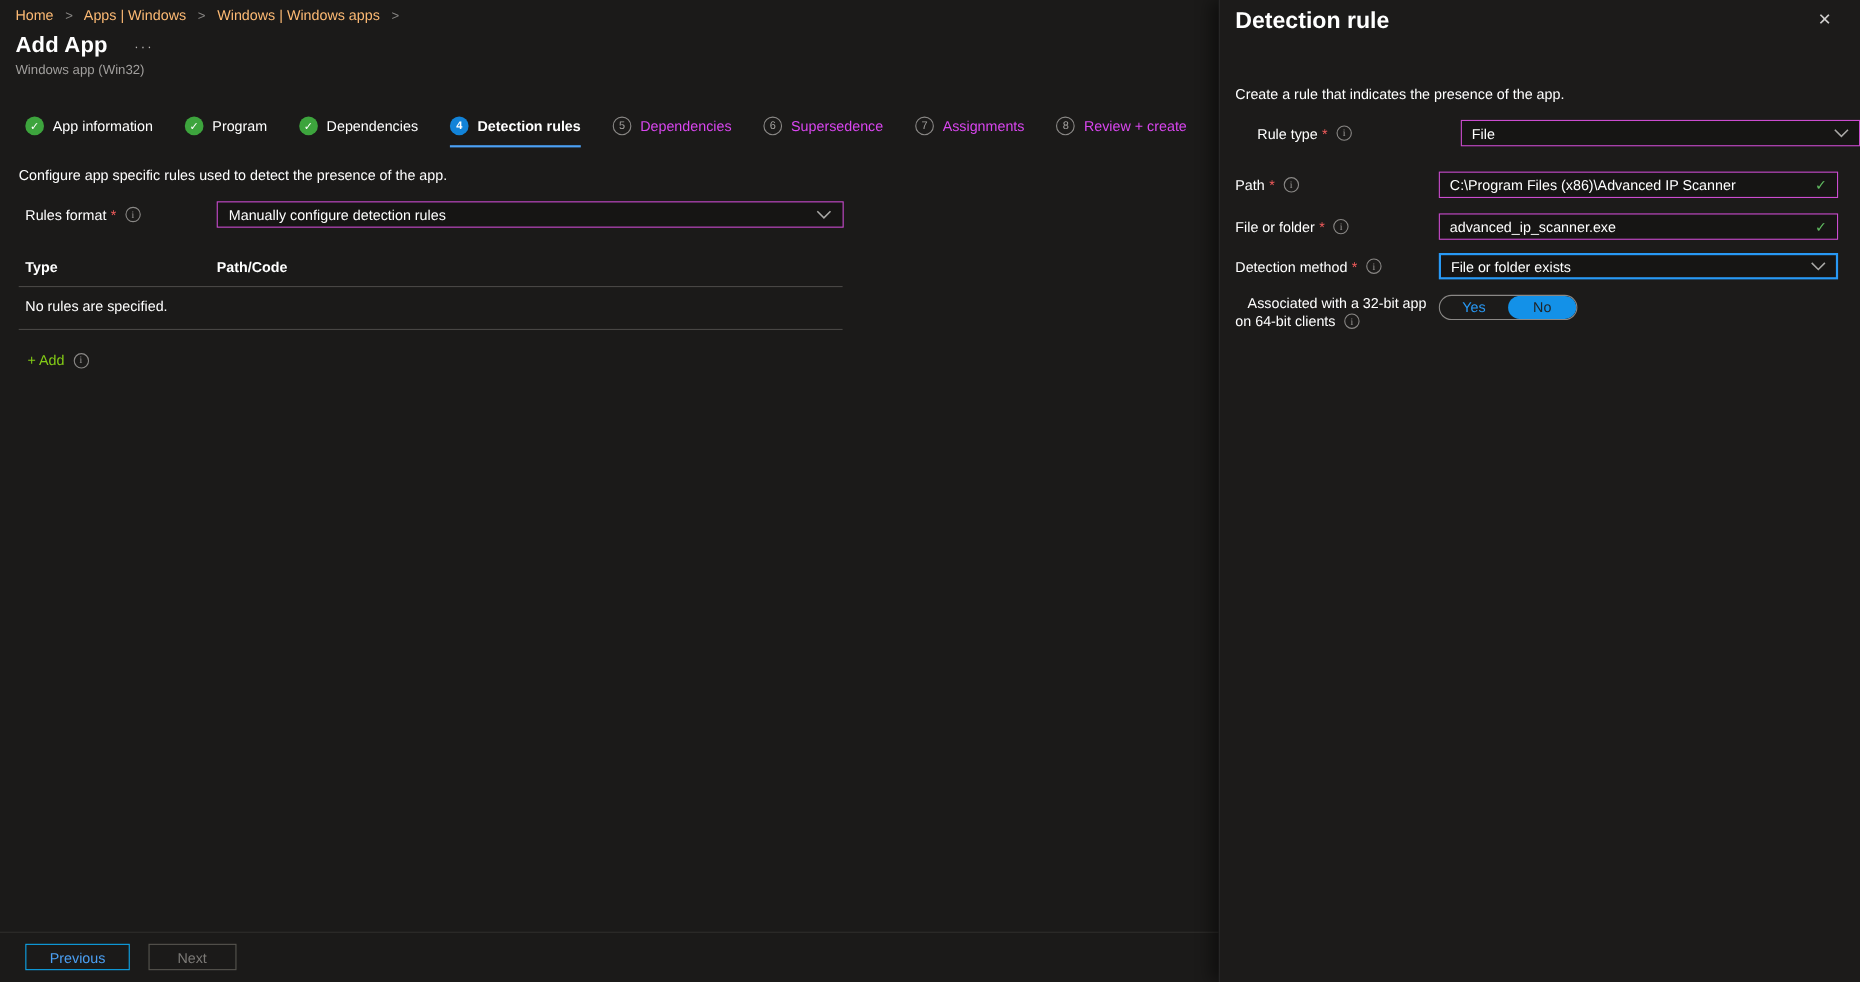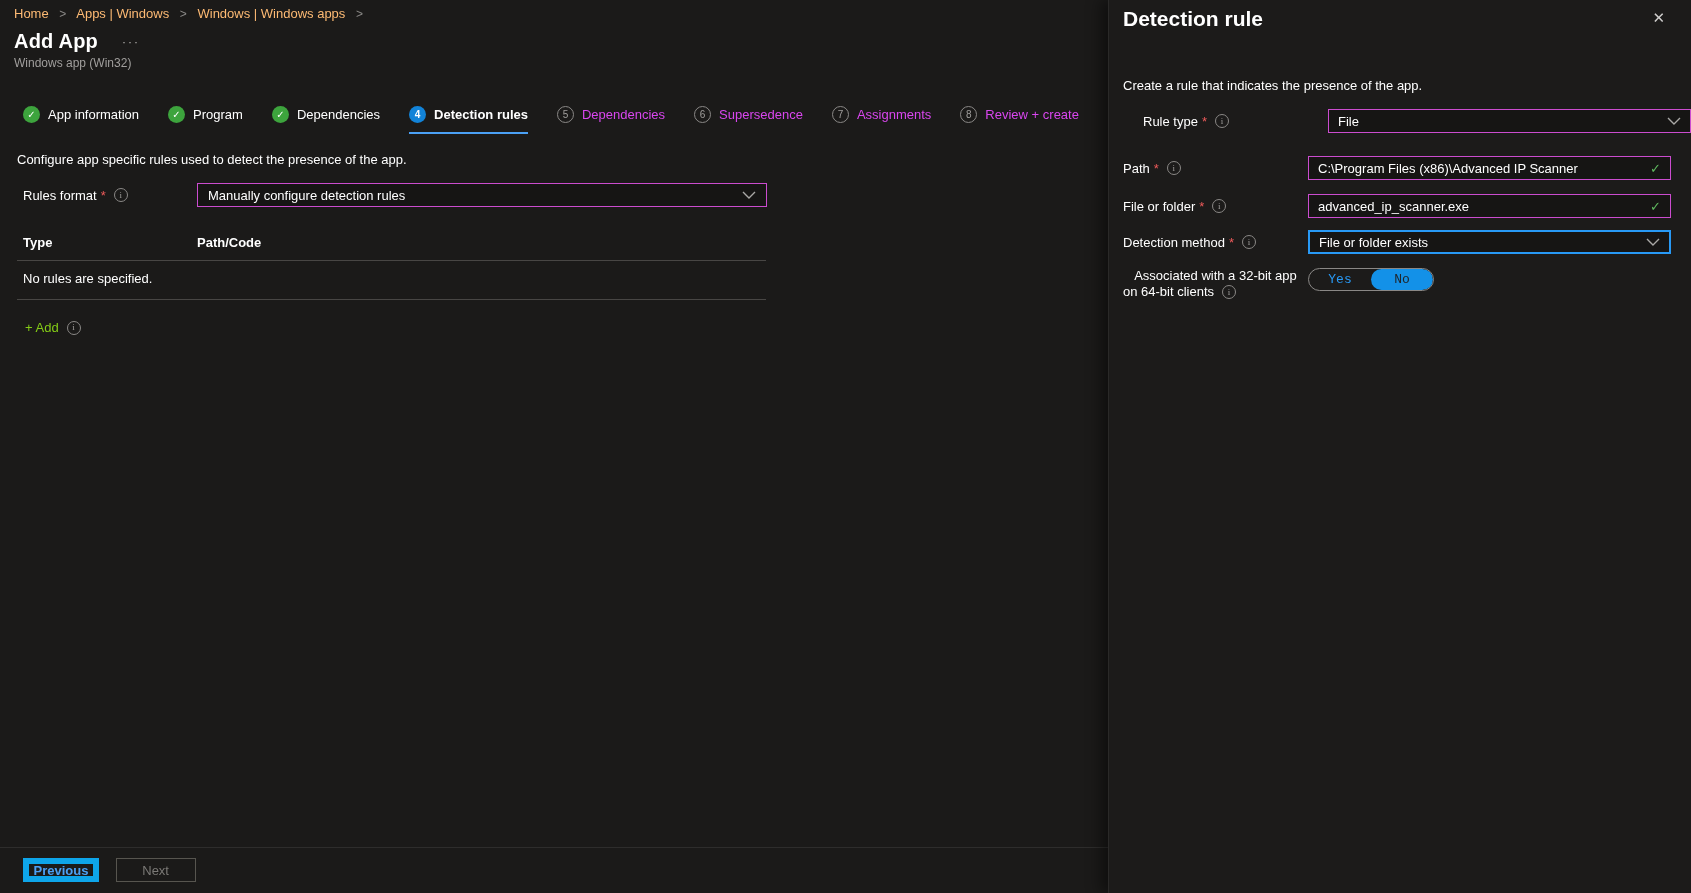--- a/index.html
+++ b/index.html
@@ -67,21 +67,21 @@
   .add-link { color:#84cc16; cursor:pointer; }
 
   .main-footer {
     position:absolute; bottom:0; left:0; width:1108px; height:46px;
     border-top:1px solid #2e2d2c;
   }
   .btn {
     height:24px; display:inline-flex; align-items:center; justify-content:center;
     background:transparent; cursor:pointer; font-size:13px;
   }
-  .btn-previous { width:76px; border:6px solid #0ea5e9; color:#4ba0f4; font-weight:bold; margin:10px 0 0 23px; }
+  .btn-previous { width:95px; border:1px solid #0ea5e9; color:#4ba0f4; font-weight:normal; margin:10px 0 0 23px; }
   .btn-next { width:80px; border:1px solid #57554f; color:#7b7976; margin:10px 0 0 13px; }
 
   
   .panel {
     position:absolute; top:0; right:0; width:583px; height:893px;
     background:#1c1b1a; border-left:1px solid #2a2928;
     box-shadow:-7px 0 14px rgba(0,0,0,.45);
   }
   .panel-title { font-size:21px; font-weight:bold; padding:7px 0 0 14px; }
   .close-icon {
@@ -106,21 +106,21 @@
 
   .row-ruletype { margin-top:16px;justify-content:flex-end; }
   .row-path { margin-top:23px; }
   .row-file { margin-top:14px; }
   .row-method { margin-top:12px; }
   .row-toggle { margin-top:14px; align-items:flex-start; }
   .row-toggle .plabel { line-height:16px;flex-direction:column; }
 
   .toggle {
     width:126px; height:23px; border:1px solid #8a8886; border-radius:12px;
-    display:flex; overflow:hidden; flex:none;font-family:Liberation Mono, monospace;
+    display:flex; overflow:hidden; flex:none;
   }
   .toggle-opt {
     flex:1; display:flex; align-items:center; justify-content:center; cursor:pointer;
   }
   .toggle-yes { color:#2899f5; }
   .toggle-no { background:#1391e8; color:#20262b; border-radius:12px; }
 
   .panel-footer {
     position:absolute; bottom:0; left:0; width:100%; height:40px;
     border-top:1px solid #2e2d2c; background:#1c1b1a;

